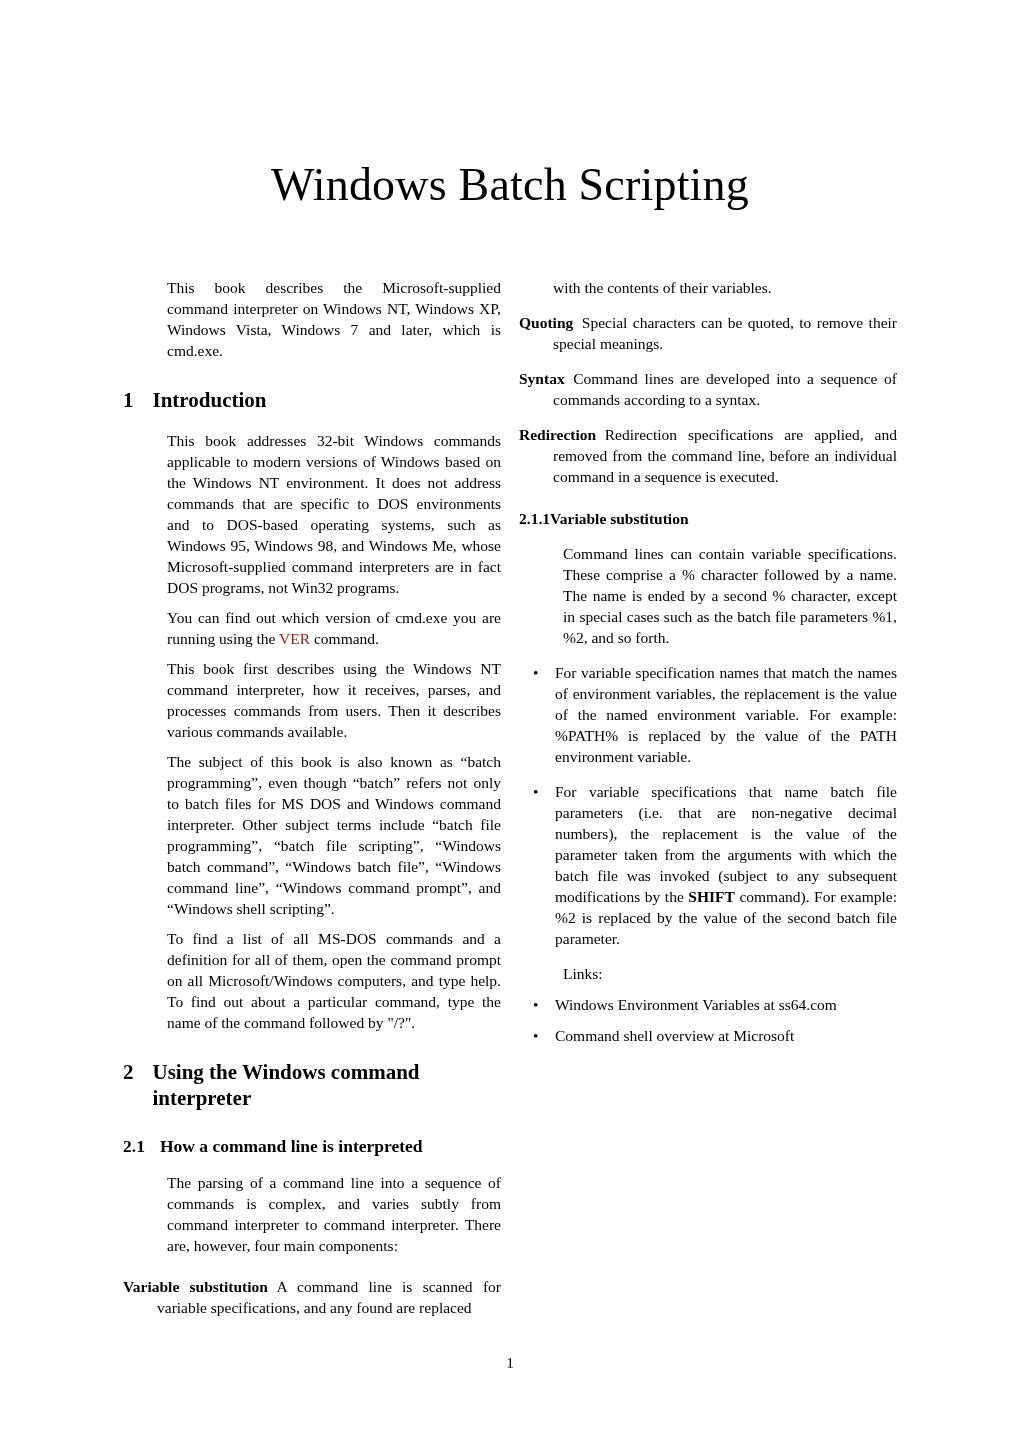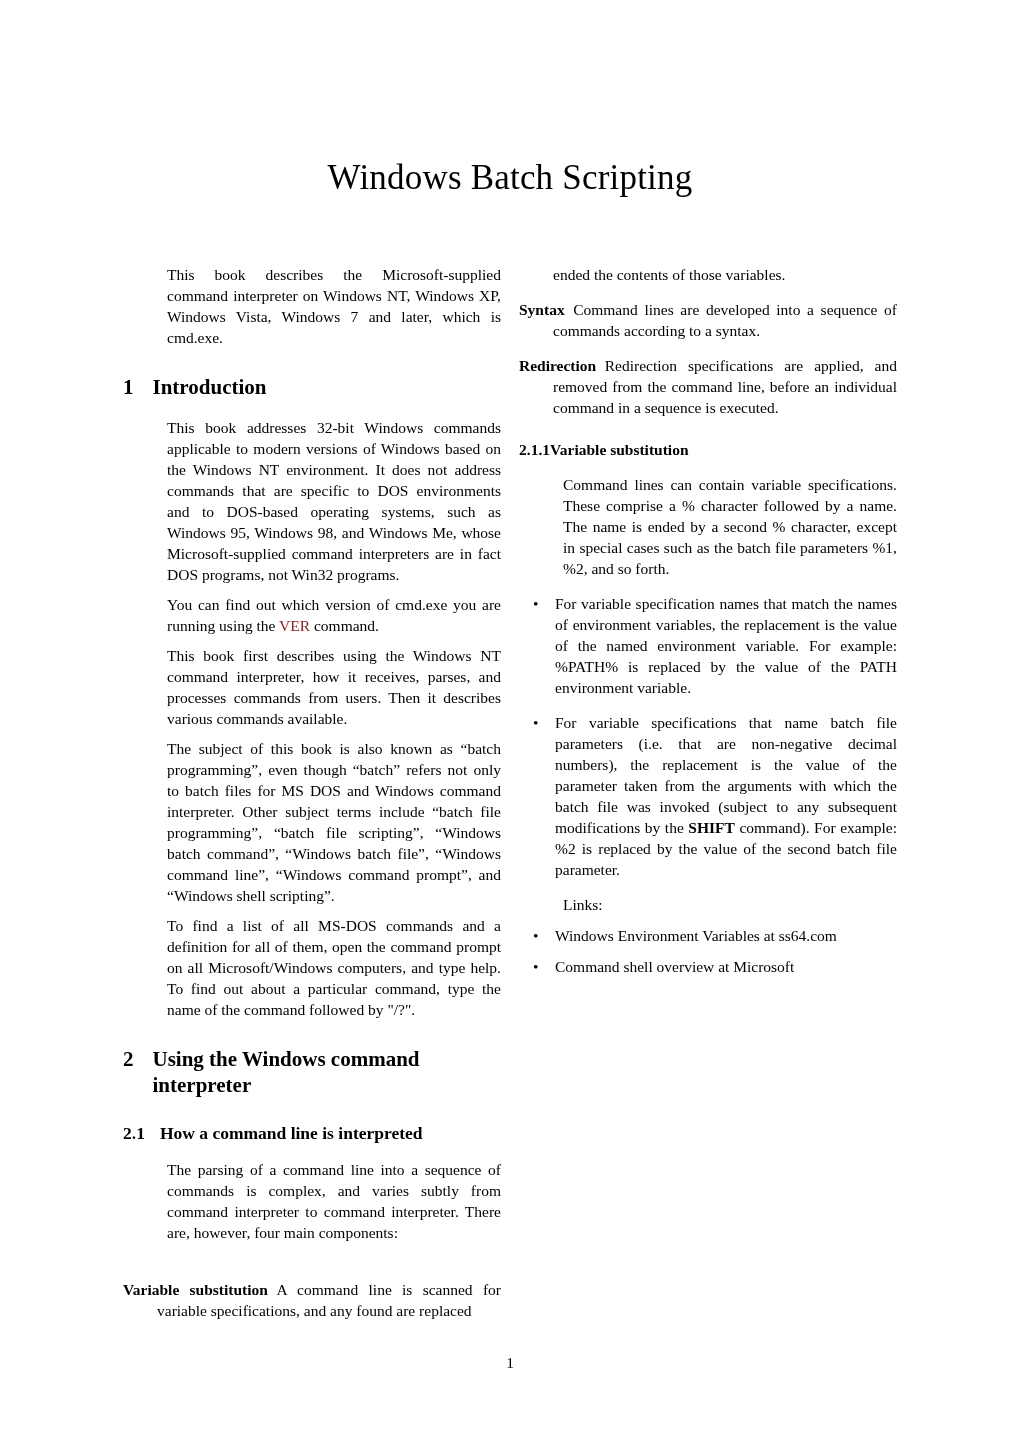--- a/index.html
+++ b/index.html
@@ -14,21 +14,21 @@
     overflow: hidden;
   }
   .page {
     position: absolute;
     inset: 0;
     padding: 0 123px;
   }
   .doc-title {
     padding-top: 158px;
     text-align: center;
-    font-size: 35px;
+    font-size: 46px;
     font-weight: normal;
     letter-spacing: 0.2px;
   }
   .columns {
     margin-top: 66px;
     display: flex;
     gap: 18px;
   }
   .col {
     width: 378px;
@@ -62,21 +62,21 @@
     line-height: 20px;
     font-weight: bold;
     margin: 22px 0 14px 0;
     text-align: left;
   }
   .def-item {
     margin: 14px 0;
     padding-left: 34px;
     text-indent: -34px;
   }
-  .def-item.first { margin-top: 36px; font-family: Liberation Serif, serif; }
+  .def-item.first { margin-top: 20px; font-family: Liberation Serif, serif; }
   .def-plain { margin: 16px 0 9px 0; }
   .def-term { font-weight: bold; margin-right: 0.55em; }
   .def-continuation {
     padding-left: 34px;
     margin-bottom: 5px;
   }
   .bullet-item {
     display: flex;
     padding-left: 14px;
     margin: 14px 0;
@@ -139,22 +139,23 @@
       </h3>
 
       <p class="body-text">The parsing of a command line into a sequence of commands is complex, and varies subtly from command interpreter to command interpreter. There are, however, four main components:</p>
 
       <p class="def-item first"><b class="def-term">Variable substitution</b><span>A command line is scanned for variable specifications, and any found are replaced</span></p>
 
     </div>
 
     <div class="col">
 
-      <p class="def-continuation">ended the contents of those variables.</p>
+      <p class="def-continuation">with the contents of their variables.</p>
 
+      <p class="def-item"><b class="def-term">Quoting</b><span>Special characters can be quoted, to remove their special meanings.</span></p>
 
       <p class="def-item"><b class="def-term">Syntax</b><span>Command lines are developed into a sequence of commands according to a syntax.</span></p>
 
       <p class="def-item"><b class="def-term">Redirection</b><span>Redirection specifications are applied, and removed from the command line, before an individual command in a sequence is executed.</span></p>
 
       <h4 class="subsubsection-heading">
         <span>2.1.1</span>
         <span>Variable substitution</span>
       </h4>
 

